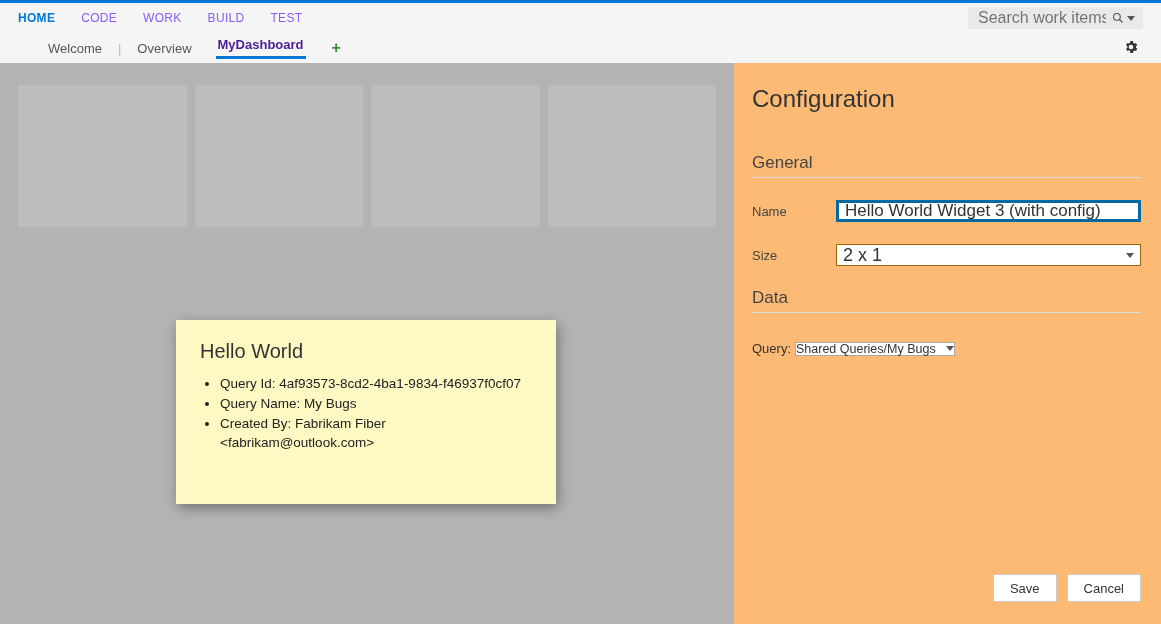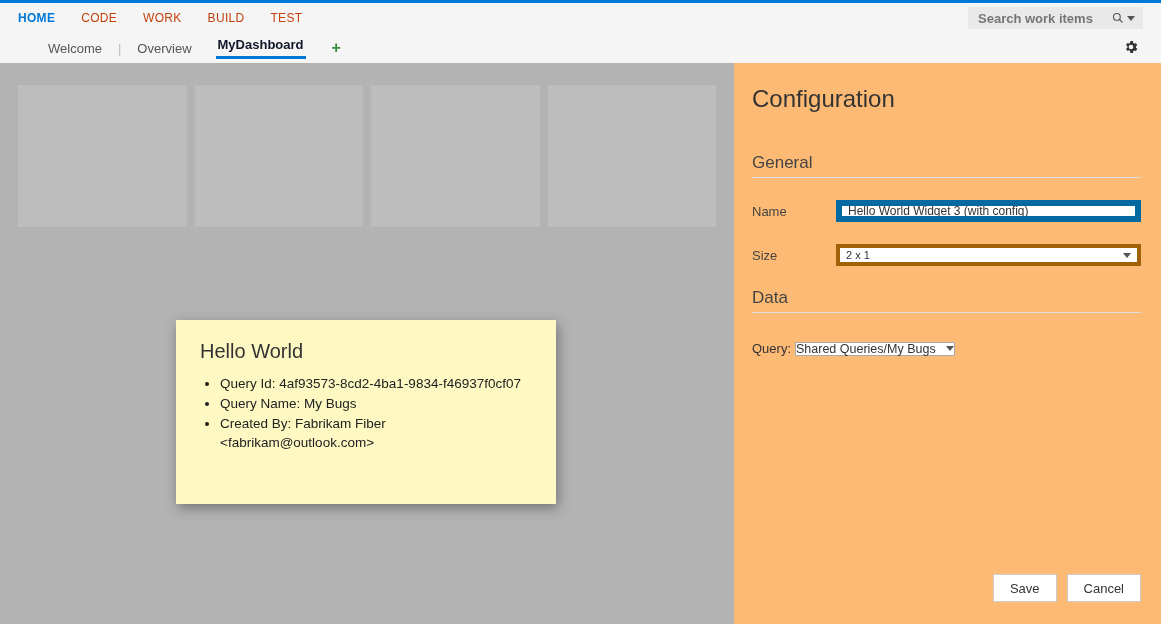--- a/index.html
+++ b/index.html
@@ -20,36 +20,36 @@
     padding: 0;
   }
   .main-nav {
     display: flex; align-items: center;
     height: 30px;
     padding: 0 18px;
     font-size: 12px;
   }
   .main-nav .nav-item {
     margin-right: 26px;
-    color: #c2410c;
+    color: #8b5cf6;
     letter-spacing: 0.3px;
     cursor: pointer;
   }
   .main-nav .nav-item.active { color: #0078d7; font-weight: 600; }
   .main-nav .spacer { flex: 1; }
   .search-wrap {
     display: flex; align-items: center;
     background: #e9e9e9;
     height: 22px;
     padding: 0 8px;
     width: 175px;
   }
   .search-wrap input {
     border: none; outline: none; background: transparent;
-    font-size: 13px; color: #777; width: 100%; font-weight: bold;
+    font-size: 16px; color: #777; width: 100%;
   }
   .search-wrap .search-icon {
     font-size: 12px; color: #555; margin-left: 4px;
     display: flex; align-items: center;
   }
   .sub-nav {
     display: flex; align-items: center;
     height: 30px;
     padding: 0 18px;
     font-size: 13px;
@@ -57,21 +57,21 @@
   }
   .sub-nav .sub-item {
     color: #555; cursor: pointer;
     padding: 0 2px;
   }
   .sub-nav .divider {
     color: #bbb; margin: 0 14px;
   }
   .sub-nav .sub-item.sub-gap { margin-right: 22px; }
   .sub-nav .sub-item.active {
-    color: #0f172a; font-weight: 600;
+    color: #4c1d95; font-weight: 600;
     border-bottom: 3px solid #0078d7;
     padding-bottom: 4px;
   }
   .sub-nav .plus {
     color: #388e3c; font-size: 16px; font-weight: 700;
     margin-left: 26px; cursor: pointer;
   }
   .sub-nav .spacer { flex: 1; }
   .gear {
     color: #333; font-size: 15px; cursor: pointer;
@@ -132,34 +132,34 @@
   }
   .field-row {
     display: flex; align-items: center;
     margin-bottom: 22px;
   }
   .field-row .label {
     width: 84px; font-size: 13px; color: #444;
   }
   .field-row input.text {
     flex: 1;
-    border: 6px solid #0369a1;
+    border: 3px solid #0369a1;
     height: 22px;
     padding: 0 6px;
-    font-size: 12px;
+    font-size: 17px;
     color: #333;
     outline: none;
   }
   .field-row .select {
     flex: 1;
-    border: 4px solid #a16207;
+    border: 1px solid #a16207;
     height: 22px;
     display: flex; align-items: center; justify-content: space-between;
     padding: 0 6px;
-    font-size: 11px; color: #333;
+    font-size: 18px; color: #333;
     background: #fff;
     cursor: pointer;
   }
   .tri-down {
     width: 0; height: 0;
     border-left: 4px solid transparent;
     border-right: 4px solid transparent;
     border-top: 5px solid #555;
   }
   .query-row {

